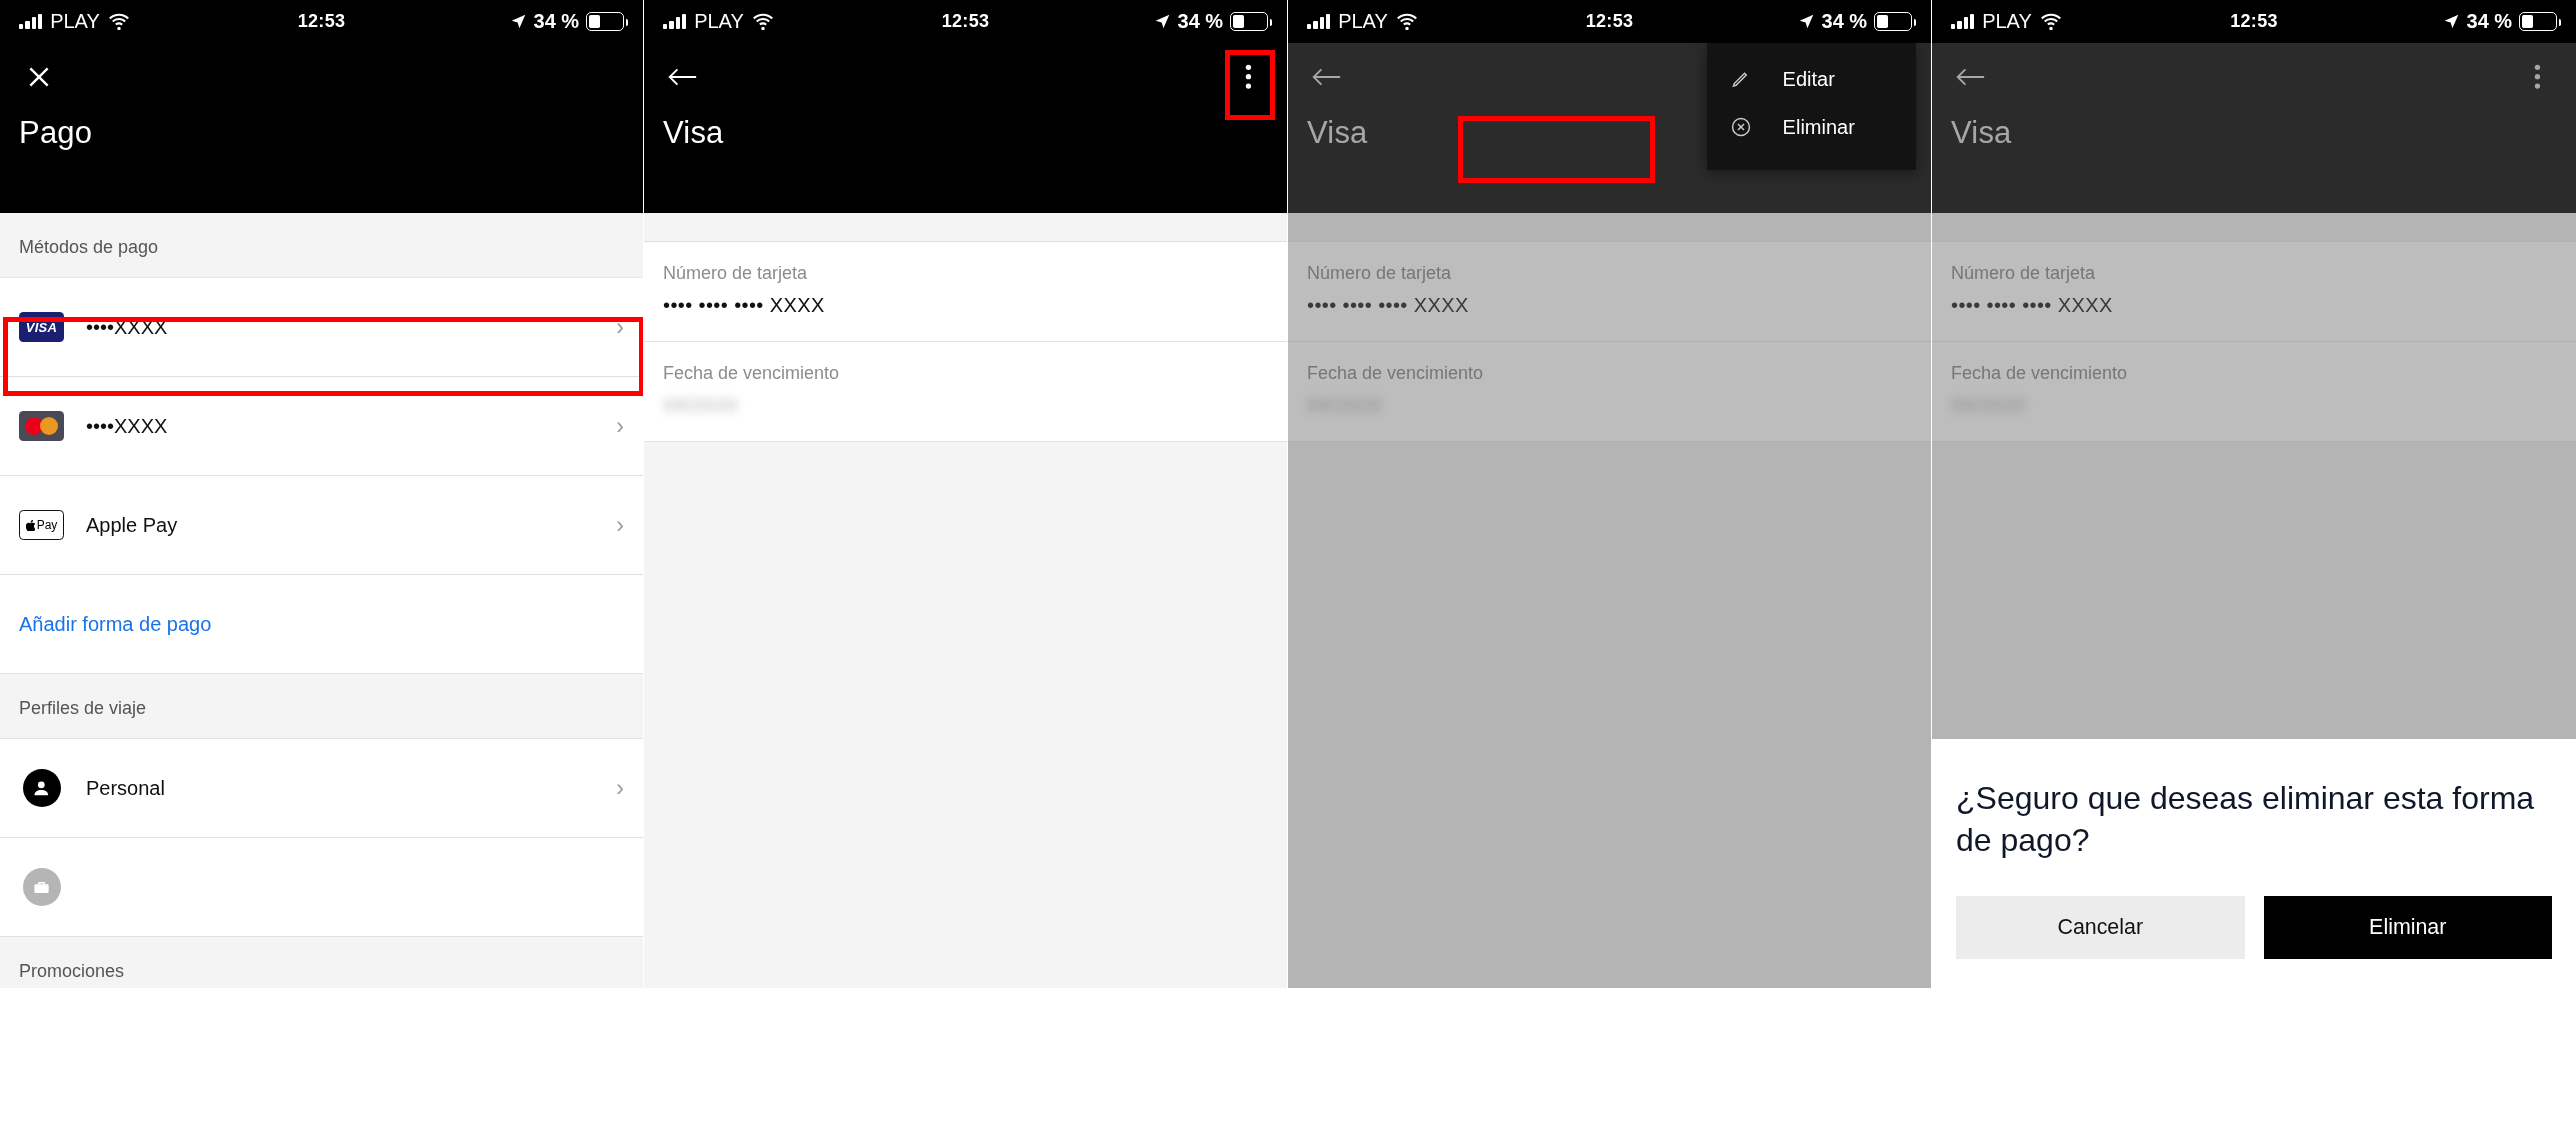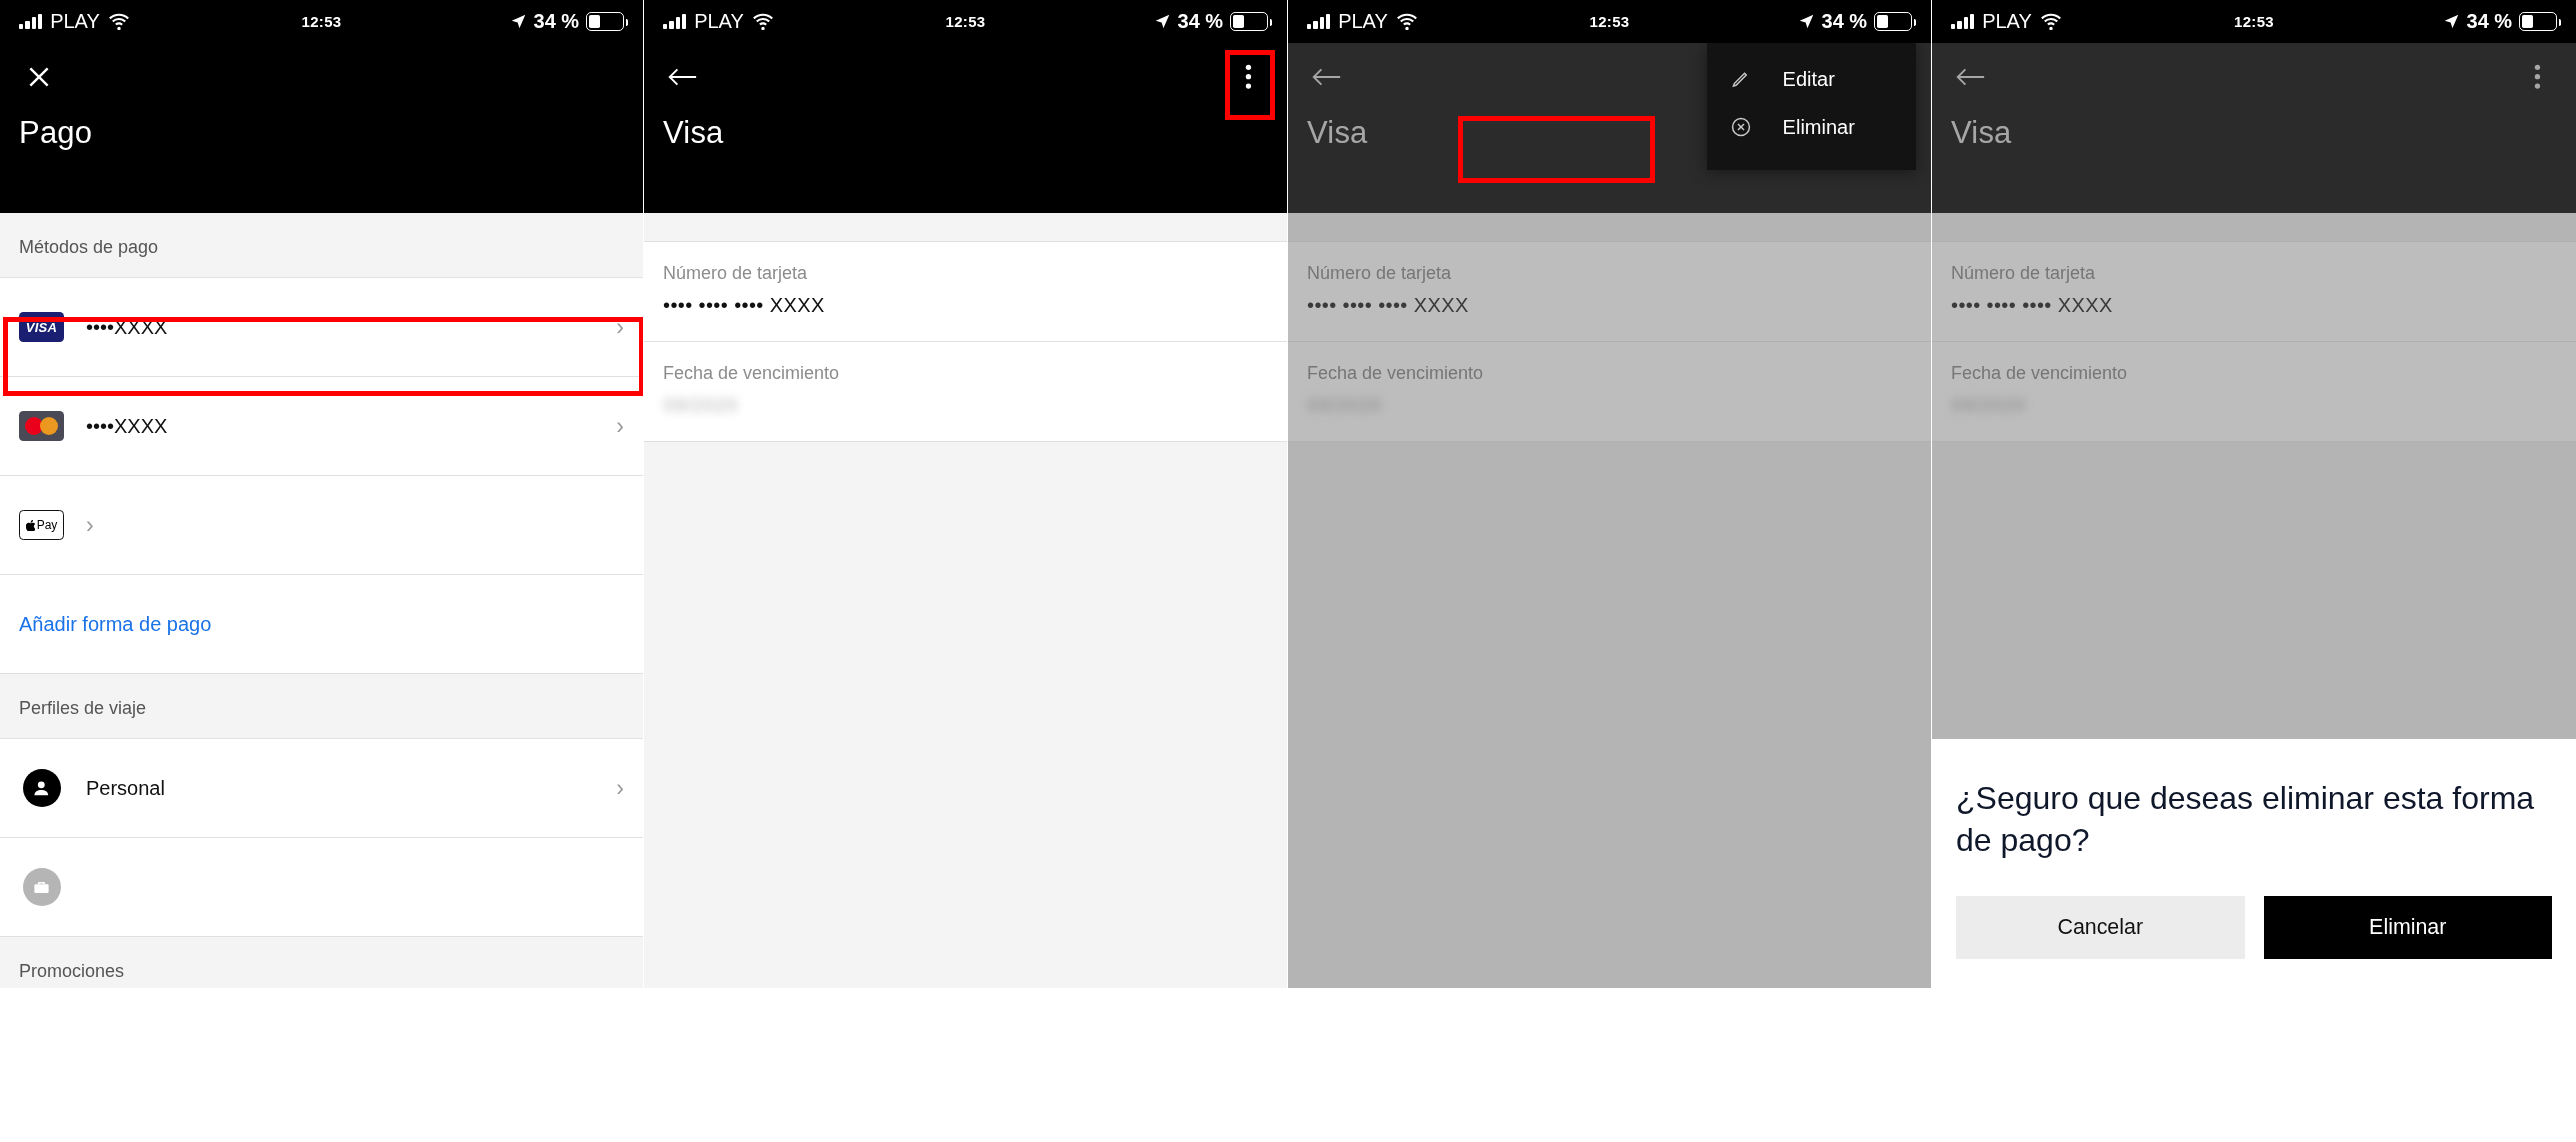--- a/index.html
+++ b/index.html
@@ -15,21 +15,21 @@
   .panel:last-child { border-right: none; }
 
   
   .statusbar {
     height: 43px; background: #000; color: #fff;
     display: flex; align-items: center; padding: 0 19px;
     font-size: 20px; font-weight: 600; position: relative;
   }
   .sb-left { display: flex; align-items: center; gap: 7.7px; }
   .sb-center { position: absolute; left: 0; right: 0; text-align: center;
-               font-size: 15px; font-weight: 600; letter-spacing: 0.3px; }
+               font-size: 18px; font-weight: 600; letter-spacing: 0.3px; }
   .sb-right { margin-left: auto; display: flex; align-items: center; gap: 6.9px;
               position: relative; z-index: 2; }
   .bars { display: flex; align-items: flex-end; gap: 2.1px; height: 15.4px; }
   .bars i { width: 4.3px; background: #fff; border-radius: 0.9px; display: block; }
   .bars i:nth-child(1) { height: 5.1px; }
   .bars i:nth-child(2) { height: 8.6px; }
   .bars i:nth-child(3) { height: 12px; }
   .bars i:nth-child(4) { height: 15.4px; }
   .carrier { font-size: 20px; font-weight: 500; }
   .wifi { width: 22px; height: 16.3px; }
@@ -192,20 +192,21 @@
 
     <div class="row">
       <span class="row-ic">
         <span class="ap-mark">
           <svg width="9.4" height="11" viewBox="0 0 11 13">
               <path fill="#000" d="M7.6 2c.5-.6.8-1.4.7-2.2-.7 0-1.6.5-2.1 1.1-.5.5-.9 1.4-.8 2.2.8.1 1.6-.4 2.2-1.1zM8.3 3.3c-1.2-.07-2.2.66-2.75.66-.56 0-1.42-.64-2.34-.62-1.2.02-2.31.7-2.93 1.77-1.25 2.17-.32 5.38.9 7.14.6.86 1.3 1.83 2.23 1.8.89-.04 1.23-.58 2.31-.58 1.08 0 1.38.58 2.32.56.96-.02 1.57-.88 2.16-1.75.68-1 .96-1.97.97-2.02-.02-.02-1.86-.72-1.88-2.85-.02-1.78 1.45-2.63 1.52-2.68-.83-1.22-2.12-1.36-2.58-1.39z"></path>
             </svg>
           <span>Pay</span>
         </span>
       </span>
+      <span class="row-txt">Apple Pay</span>
       <span class="chev">›</span>
     </div>
 
     <div class="row link-row">
       <span class="add-link">Añadir forma de pago</span>
     </div>
 
     <div class="section-head">Perfiles de viaje</div>
 
     <div class="row">

